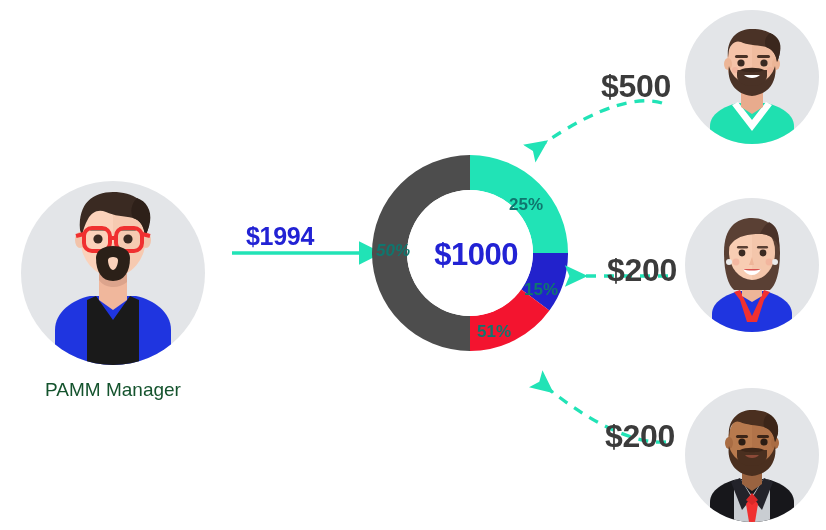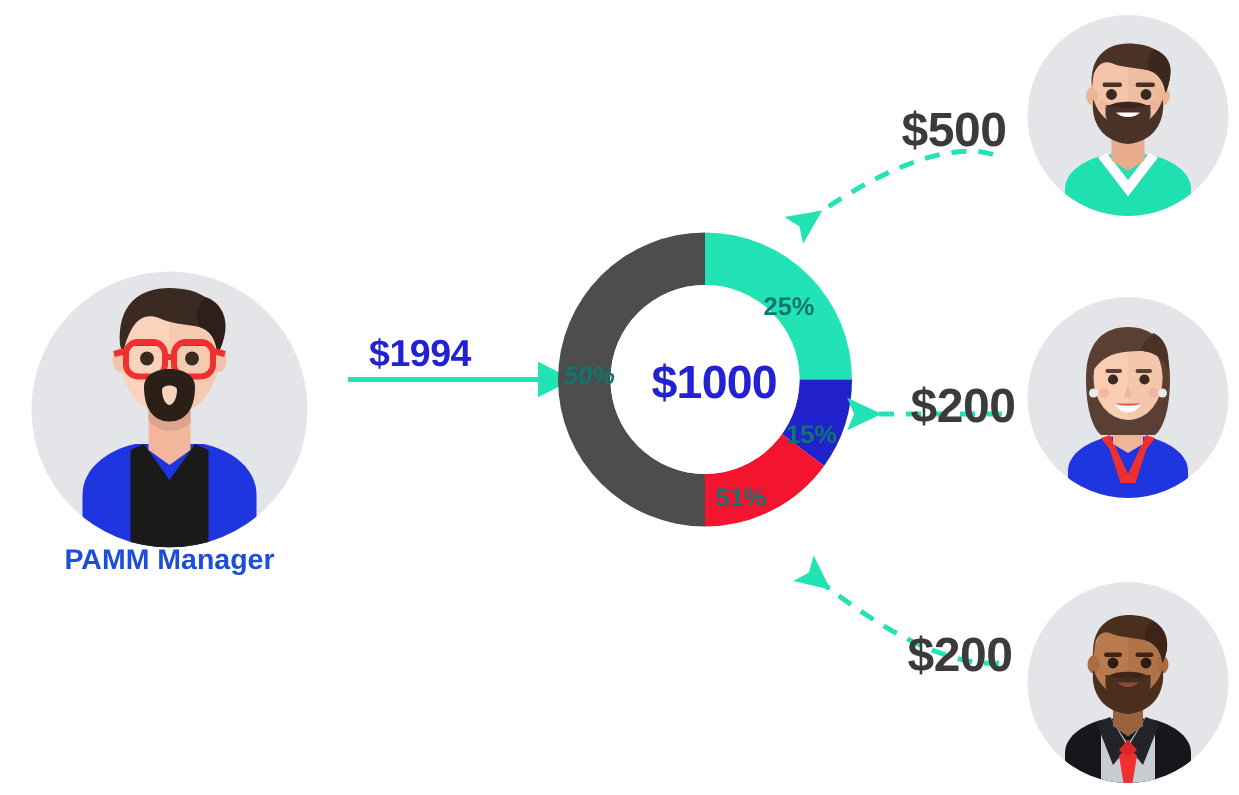--- a/index.html
+++ b/index.html
@@ -40,23 +40,24 @@
     font-size: 32px;
     font-weight: bold;
     letter-spacing: -0.3px;
   }
   .caption-dark {
     color: #231f20;
     font-size: 19px;
     font-weight: normal;
   }
   .avatar-name {
-    color: #1d4ed8;
+    color: #14532d;
     font-size: 19px;
-    font-weight: bold;
+    font-weight: normal;
+    margin-top: 16px;
   }
   .donut-center-label {
     color: #2222d4;
     font-size: 31px;
     font-weight: bold;
     letter-spacing: -0.5px;
   }
   .slice-pct {
     font-size: 17px;
     font-weight: bold;

